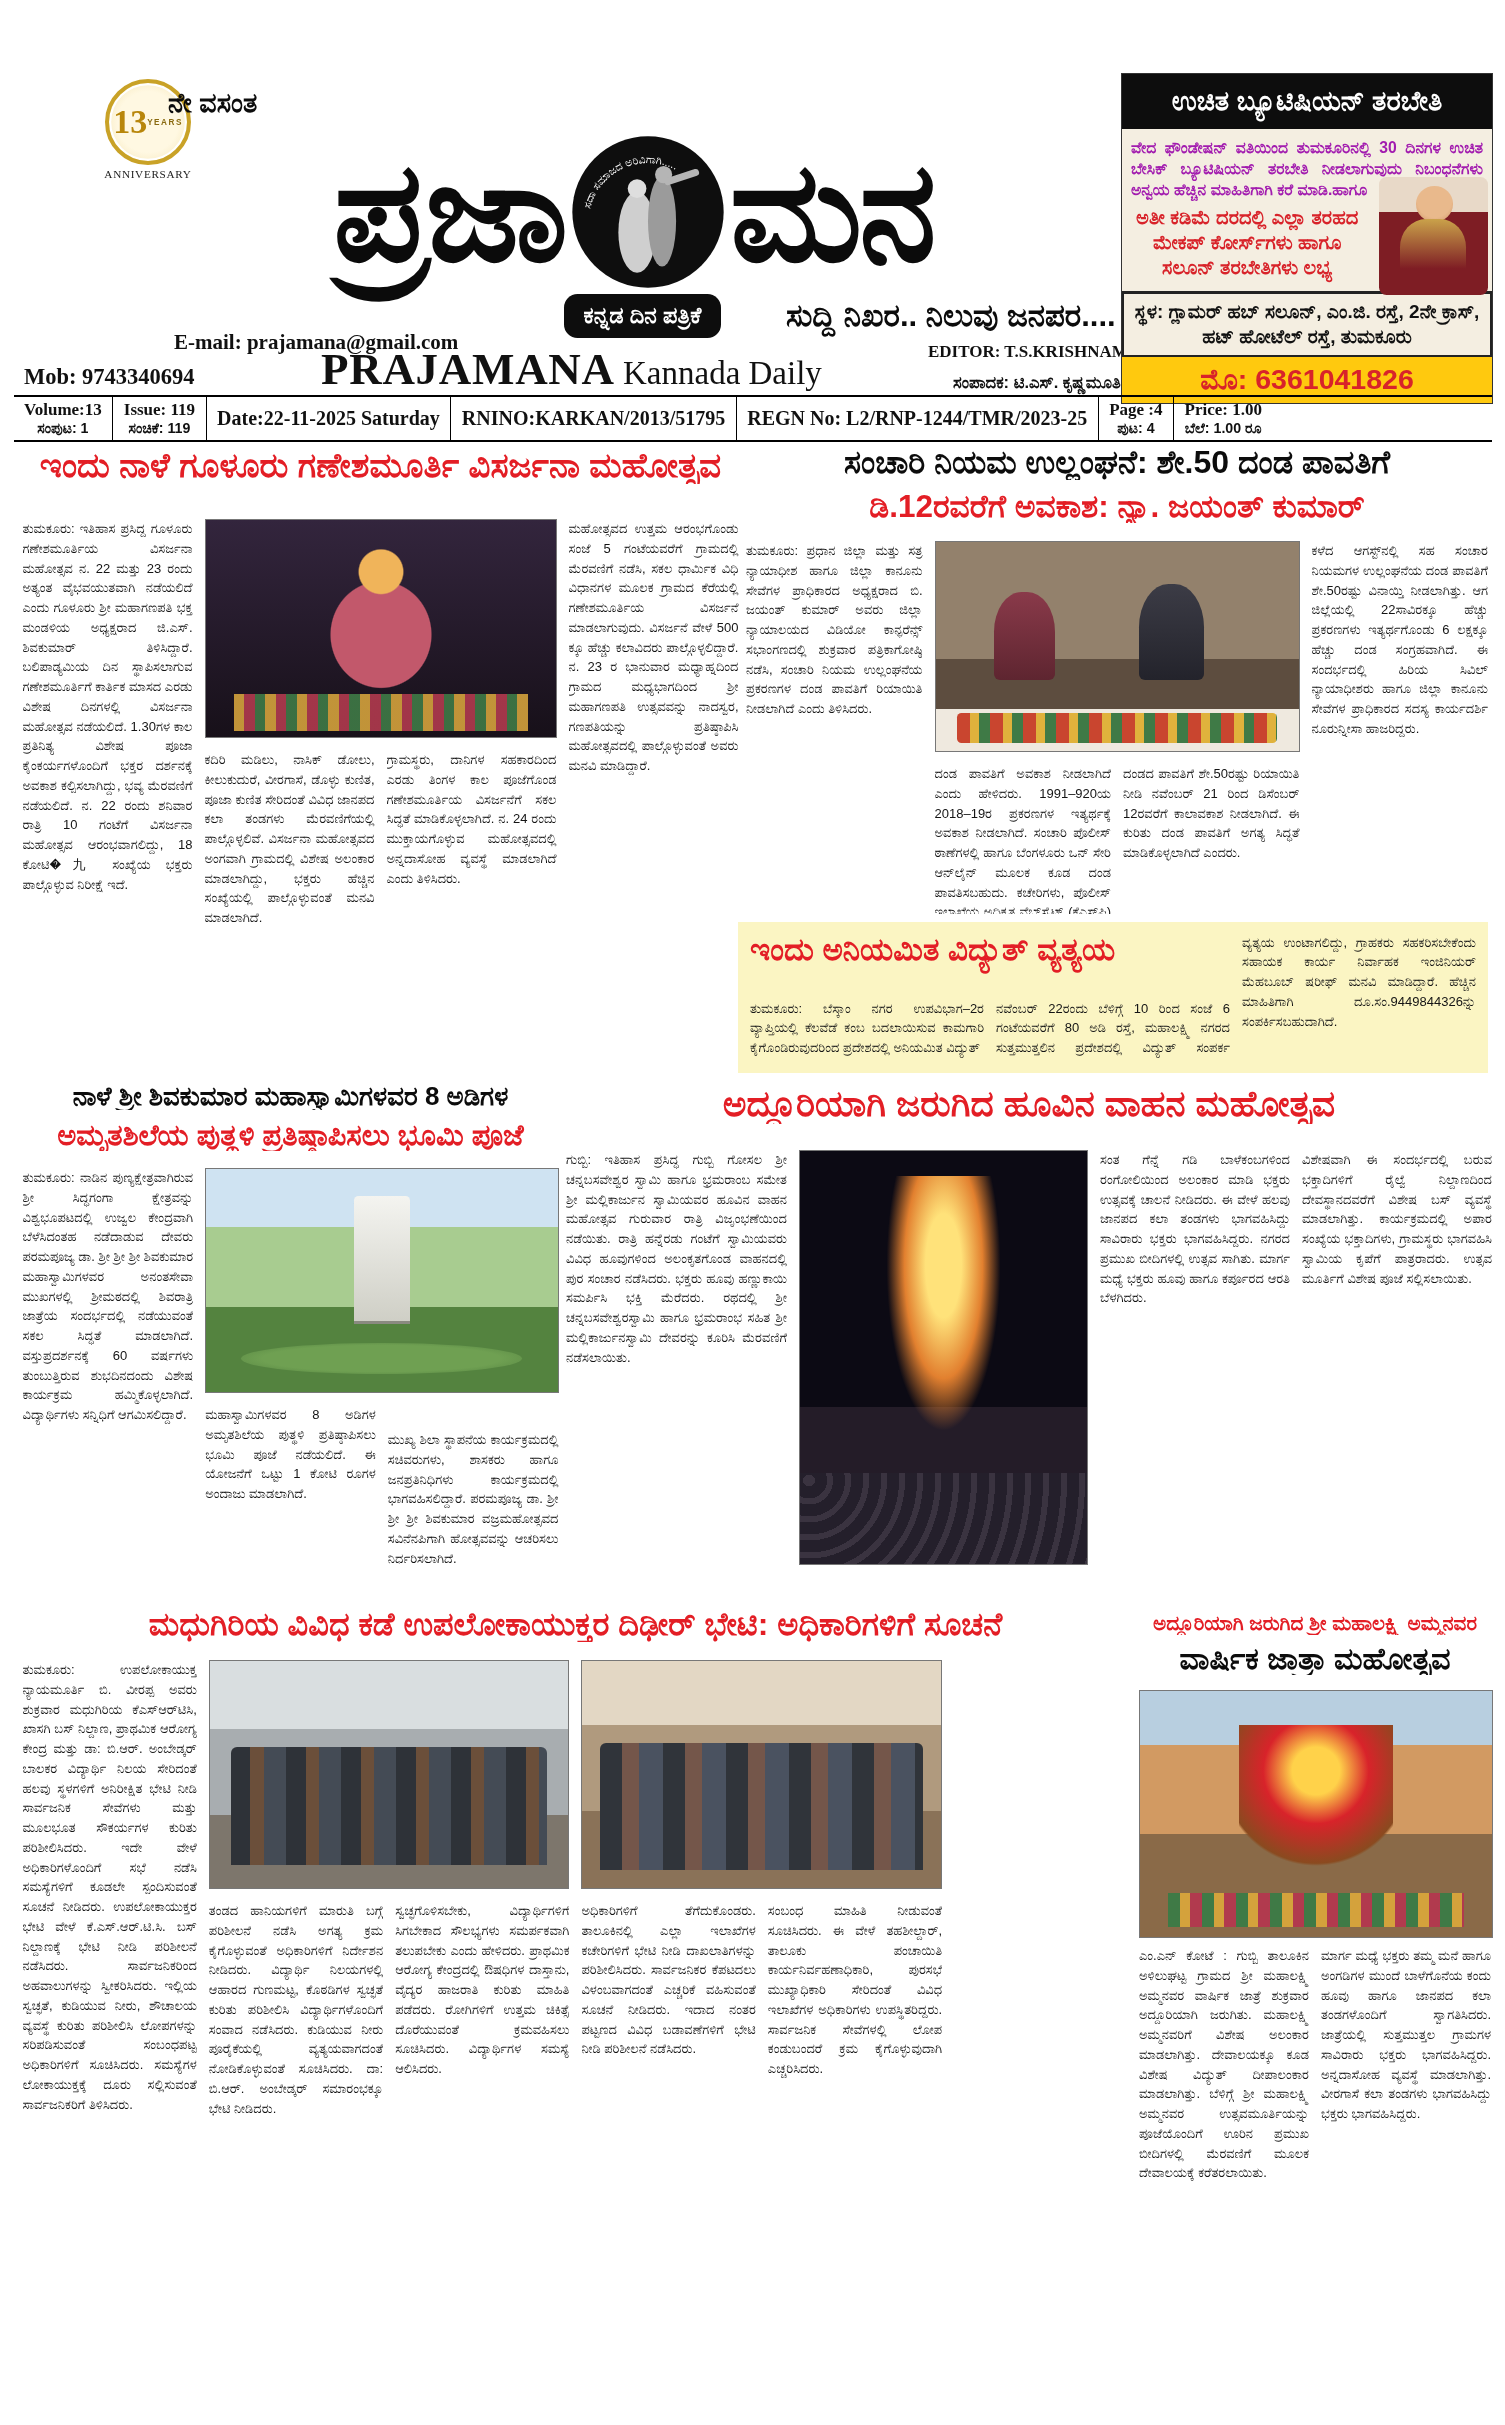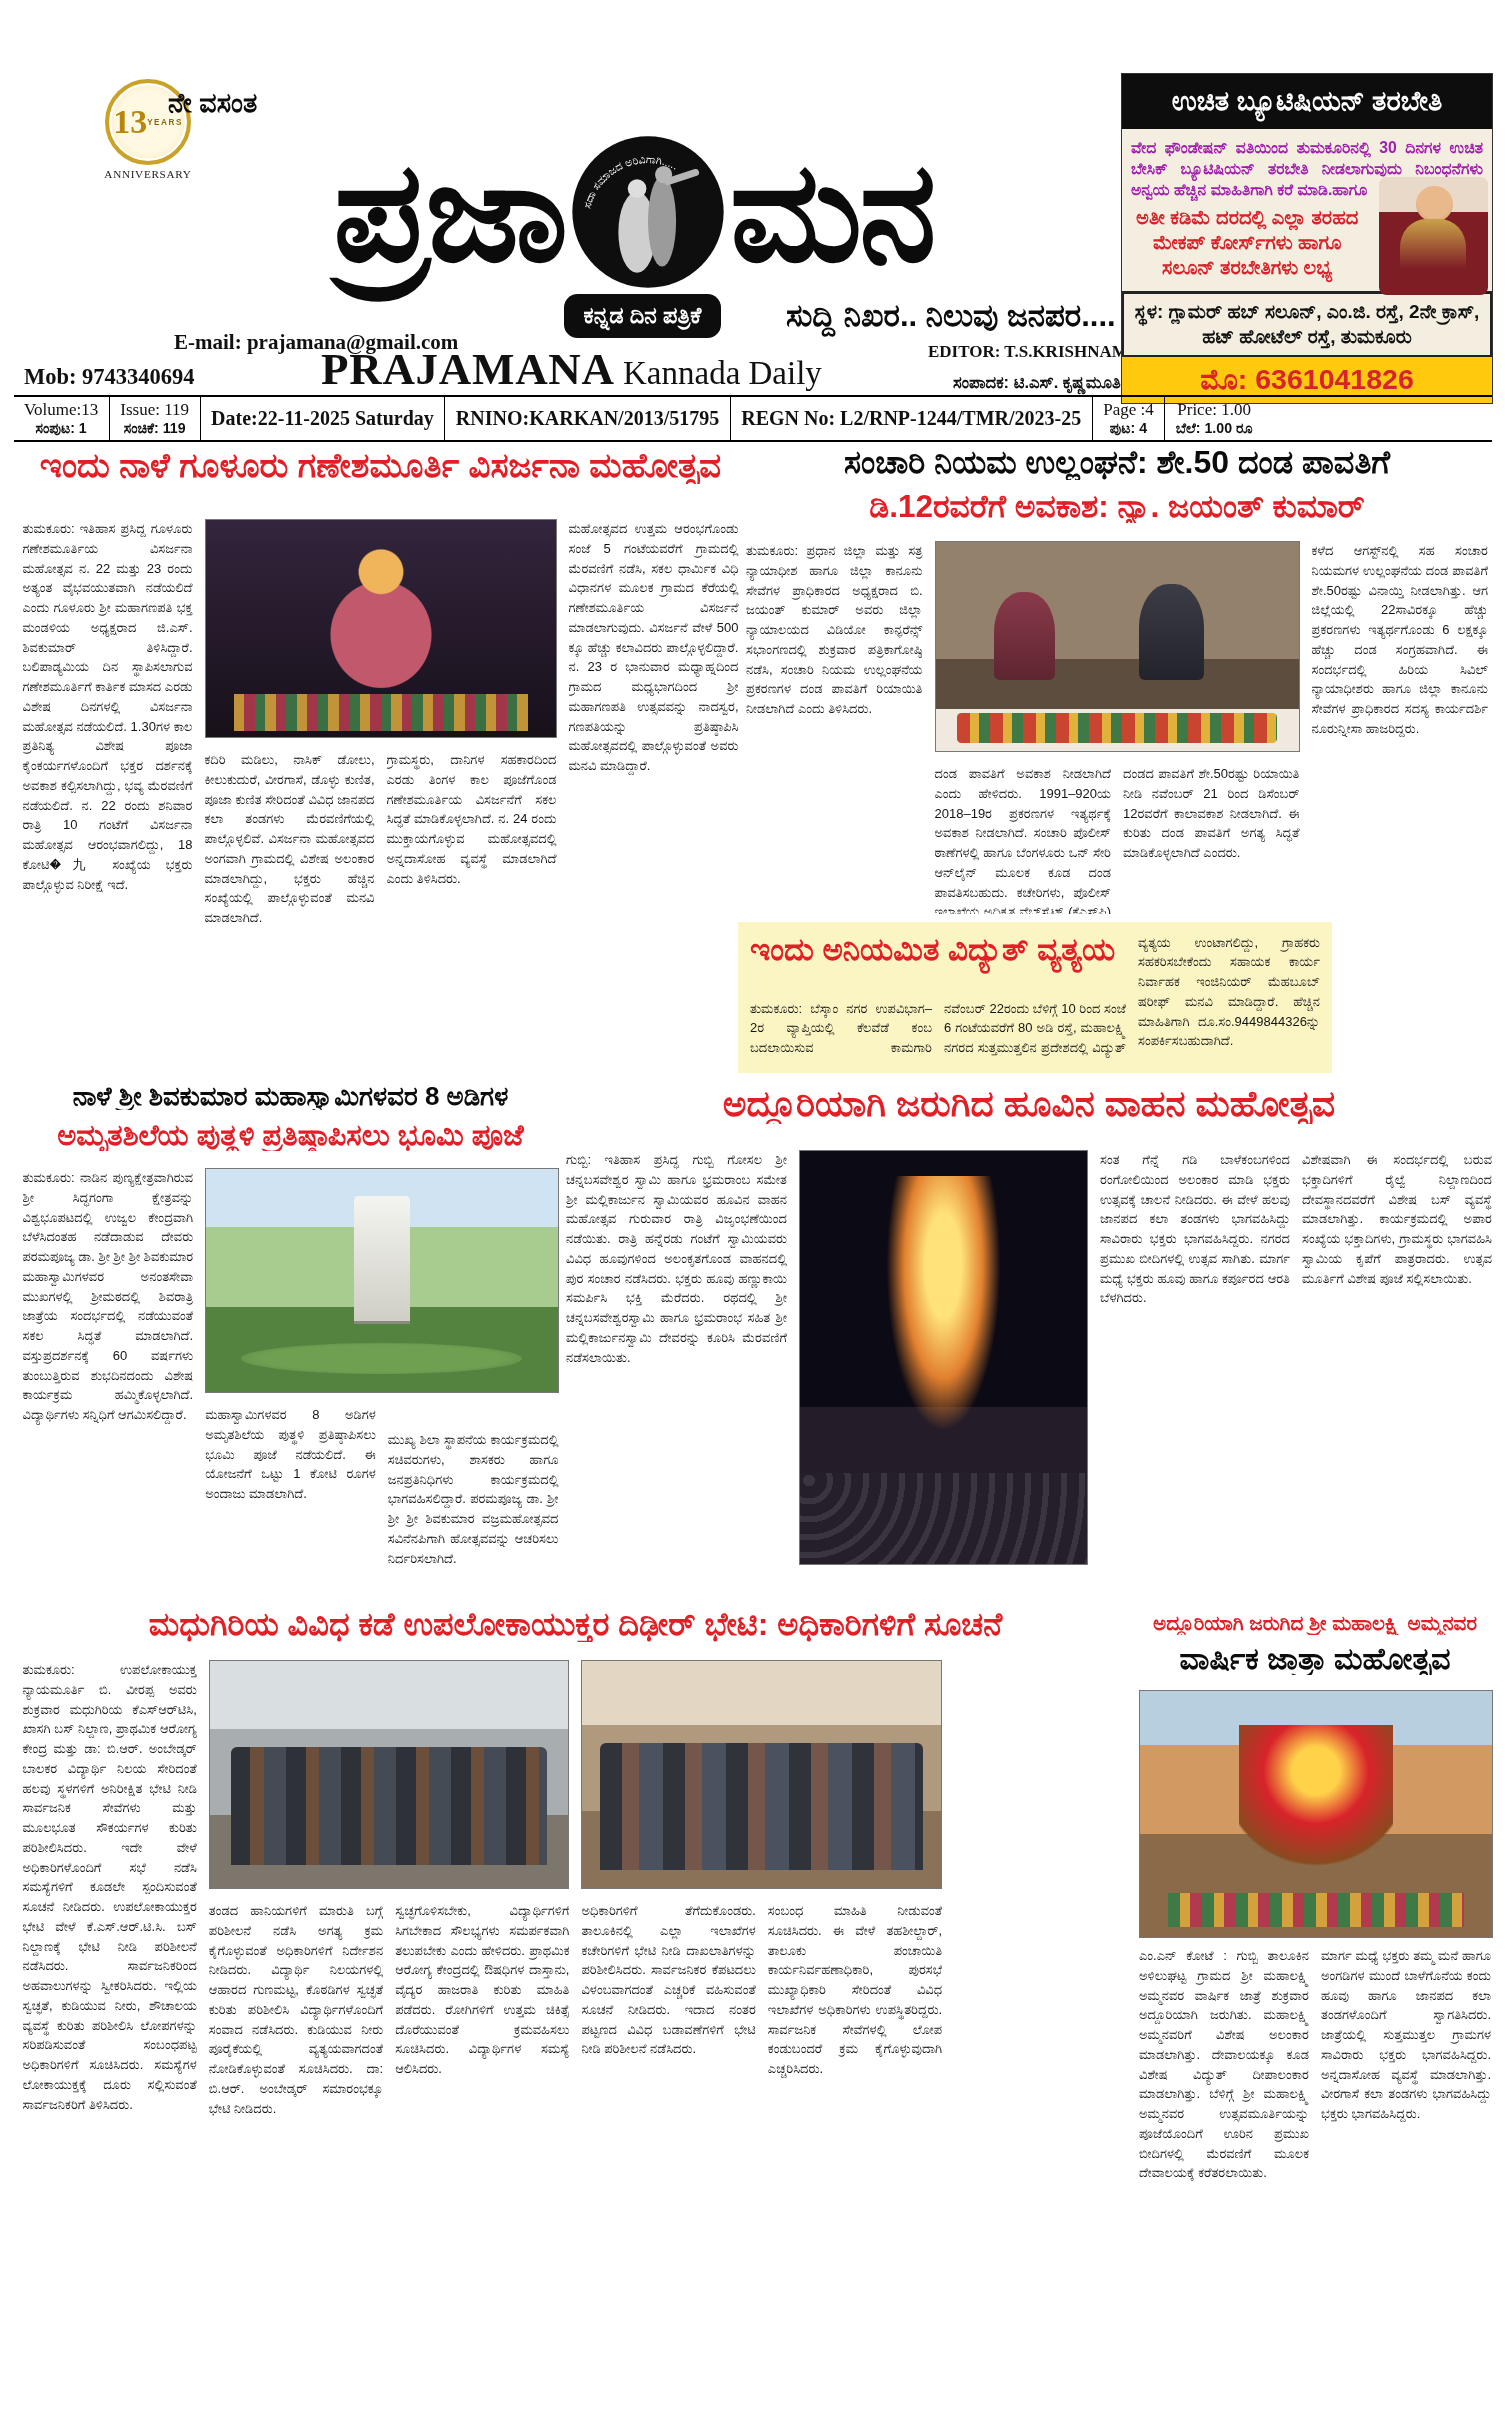--- a/index.html
+++ b/index.html
@@ -42,21 +42,21 @@
   .ad-bride b{position:absolute;left:20%;top:36%;width:60%;height:60%;border-radius:40% 40% 0 0;
     background:linear-gradient(#caa24a,#7e1d24 70%);}
   .ad-addr{background:#f4eee1;border:2.2px solid #222;margin:0;padding:6px 4.5px;text-align:center;
            font-size:19px;font-weight:bold;color:#111;line-height:1.3;}
   .ad-phone{background:#ffc90e;color:#d8232a;text-align:center;font-size:28.5px;font-weight:900;padding:6px 0;}
   
   #infobar{left:13.5px;top:395px;width:1478px;border-top:2.2px solid #000;border-bottom:2.2px solid #000;
            display:flex;align-items:stretch;}
   .ib{padding:3px 10.5px;border-right:1.5px solid #000;display:flex;flex-direction:column;justify-content:center;text-align:center;}
   .ib:last-child{border-right:none;}
-  .ib .en{font-size:17px;font-weight:normal;font-family:"Liberation Serif",serif;white-space:nowrap;}
+  .ib .en{font-size:17px;font-weight:bold;font-family:"Liberation Serif",serif;white-space:nowrap;}
   .ib .kn{font-size:14.2px;font-weight:bold;white-space:nowrap;}
   .ib.single{font-size:20px;font-weight:bold;font-family:"Liberation Serif",serif;white-space:nowrap;}
   
   .hl{text-align:center;font-weight:900;line-height:1.08;white-space:nowrap;overflow:hidden;}
   .red{color:#e31e25;} .blk{color:#0c0c0c;}
   
   .body-grid{display:grid;gap:12px;}
   .btxt{font-size:13px;line-height:1.52;text-align:justify;color:#141414;overflow:hidden;}
   .photo{position:relative;border:0.7px solid #777;overflow:hidden;}
   
@@ -198,21 +198,21 @@
     <div class="photo press" style="grid-column:2/4;grid-row:1;">
         <div class="pa"></div>
         <div class="pb"></div>
         <div class="pc"></div>
       </div>
     <div class="btxt" style="grid-column:2;grid-row:2;">ದಂಡ ಪಾವತಿಗೆ ಅವಕಾಶ ನೀಡಲಾಗಿದೆ ಎಂದು ಹೇಳಿದರು. 1991–920ಯ 2018–19ರ ಪ್ರಕರಣಗಳ ಇತ್ಯರ್ಥಕ್ಕೆ ಅವಕಾಶ ನೀಡಲಾಗಿದೆ. ಸಂಚಾರಿ ಪೊಲೀಸ್ ಠಾಣೆಗಳಲ್ಲಿ ಹಾಗೂ ಬೆಂಗಳೂರು ಒನ್ ಸೇರಿ ಆನ್‌ಲೈನ್ ಮೂಲಕ ಕೂಡ ದಂಡ ಪಾವತಿಸಬಹುದು. ಕಚೇರಿಗಳು, ಪೊಲೀಸ್ ಇಲಾಖೆಯ ಅಧಿಕೃತ ವೆಬ್‌ಸೈಟ್ (ಕೆಎಸ್‌ಪಿ) ಮೂಲಕವೂ ಅವಕಾಶವಿದೆ.</div>
     <div class="btxt" style="grid-column:3;grid-row:2;">ದಂಡದ ಪಾವತಿಗೆ ಶೇ.50ರಷ್ಟು ರಿಯಾಯಿತಿ ನೀಡಿ ನವೆಂಬರ್ 21 ರಿಂದ ಡಿಸೆಂಬರ್ 12ರವರೆಗೆ ಕಾಲಾವಕಾಶ ನೀಡಲಾಗಿದೆ. ಈ ಕುರಿತು ದಂಡ ಪಾವತಿಗೆ ಅಗತ್ಯ ಸಿದ್ಧತೆ ಮಾಡಿಕೊಳ್ಳಲಾಗಿದೆ ಎಂದರು.</div>
     <div class="btxt" style="grid-column:4;grid-row:1/3;">ಕಳೆದ ಆಗಸ್ಟ್‌ನಲ್ಲಿ ಸಹ ಸಂಚಾರ ನಿಯಮಗಳ ಉಲ್ಲಂಘನೆಯ ದಂಡ ಪಾವತಿಗೆ ಶೇ.50ರಷ್ಟು ವಿನಾಯ್ತಿ ನೀಡಲಾಗಿತ್ತು. ಆಗ ಜಿಲ್ಲೆಯಲ್ಲಿ 22ಸಾವಿರಕ್ಕೂ ಹೆಚ್ಚು ಪ್ರಕರಣಗಳು ಇತ್ಯರ್ಥಗೊಂಡು 6 ಲಕ್ಷಕ್ಕೂ ಹೆಚ್ಚು ದಂಡ ಸಂಗ್ರಹವಾಗಿದೆ. ಈ ಸಂದರ್ಭದಲ್ಲಿ ಹಿರಿಯ ಸಿವಿಲ್ ನ್ಯಾಯಾಧೀಶರು ಹಾಗೂ ಜಿಲ್ಲಾ ಕಾನೂನು ಸೇವೆಗಳ ಪ್ರಾಧಿಕಾರದ ಸದಸ್ಯ ಕಾರ್ಯದರ್ಶಿ ನೂರುನ್ನೀಸಾ ಹಾಜರಿದ್ದರು.</div>
   </div>
 
-  <div class="abs body-grid" id="a3" style="left:738px;top:922px;width:594px;height:151px;
+  <div class="abs body-grid" id="a3" style="left:738px;top:922px;width:750px;height:151px;
        grid-template-columns:1fr 1fr 1fr;grid-template-rows:54px auto;">
     <div class="hl red" style="grid-column:1/3;grid-row:1;font-size:31px;text-align:left;">ಇಂದು ಅನಿಯಮಿತ ವಿದ್ಯುತ್ ವ್ಯತ್ಯಯ</div>
     <div class="btxt" style="grid-column:3;grid-row:1/3;">ವ್ಯತ್ಯಯ ಉಂಟಾಗಲಿದ್ದು, ಗ್ರಾಹಕರು ಸಹಕರಿಸಬೇಕೆಂದು ಸಹಾಯಕ ಕಾರ್ಯ ನಿರ್ವಾಹಕ ಇಂಜಿನಿಯರ್ ಮೆಹಬೂಬ್ ಷರೀಫ್ ಮನವಿ ಮಾಡಿದ್ದಾರೆ. ಹೆಚ್ಚಿನ ಮಾಹಿತಿಗಾಗಿ ದೂ.ಸಂ.9449844326ನ್ನು ಸಂಪರ್ಕಿಸಬಹುದಾಗಿದೆ.</div>
     <div class="btxt" style="grid-column:1;grid-row:2;">ತುಮಕೂರು: ಬೆಸ್ಕಾಂ ನಗರ ಉಪವಿಭಾಗ–2ರ ವ್ಯಾಪ್ತಿಯಲ್ಲಿ ಕೆಲವೆಡೆ ಕಂಬ ಬದಲಾಯಿಸುವ ಕಾಮಗಾರಿ ಕೈಗೊಂಡಿರುವುದರಿಂದ ಪ್ರದೇಶದಲ್ಲಿ ಅನಿಯಮಿತ ವಿದ್ಯುತ್</div>
     <div class="btxt" style="grid-column:2;grid-row:2;">ನವೆಂಬರ್ 22ರಂದು ಬೆಳಿಗ್ಗೆ 10 ರಿಂದ ಸಂಜೆ 6 ಗಂಟೆಯವರೆಗೆ 80 ಅಡಿ ರಸ್ತೆ, ಮಹಾಲಕ್ಷ್ಮಿ ನಗರದ ಸುತ್ತಮುತ್ತಲಿನ ಪ್ರದೇಶದಲ್ಲಿ ವಿದ್ಯುತ್ ಸಂಪರ್ಕ ಕಡಿತಗೊಳ್ಳಲಿದೆ.</div>
   </div>
 
   <div class="abs hl blk" style="left:22.5px;top:1082px;width:536px;font-size:26px;">ನಾಳೆ ಶ್ರೀ ಶಿವಕುಮಾರ ಮಹಾಸ್ವಾಮಿಗಳವರ 8 ಅಡಿಗಳ</div>
   <div class="abs hl red" style="left:22.5px;top:1120px;width:536px;font-size:29px;">ಅಮೃತಶಿಲೆಯ ಪುತ್ಥಳಿ ಪ್ರತಿಷ್ಠಾಪಿಸಲು ಭೂಮಿ ಪೂಜೆ</div>
   <div class="abs body-grid" style="left:22.5px;top:1168px;width:536px;height:396px;

